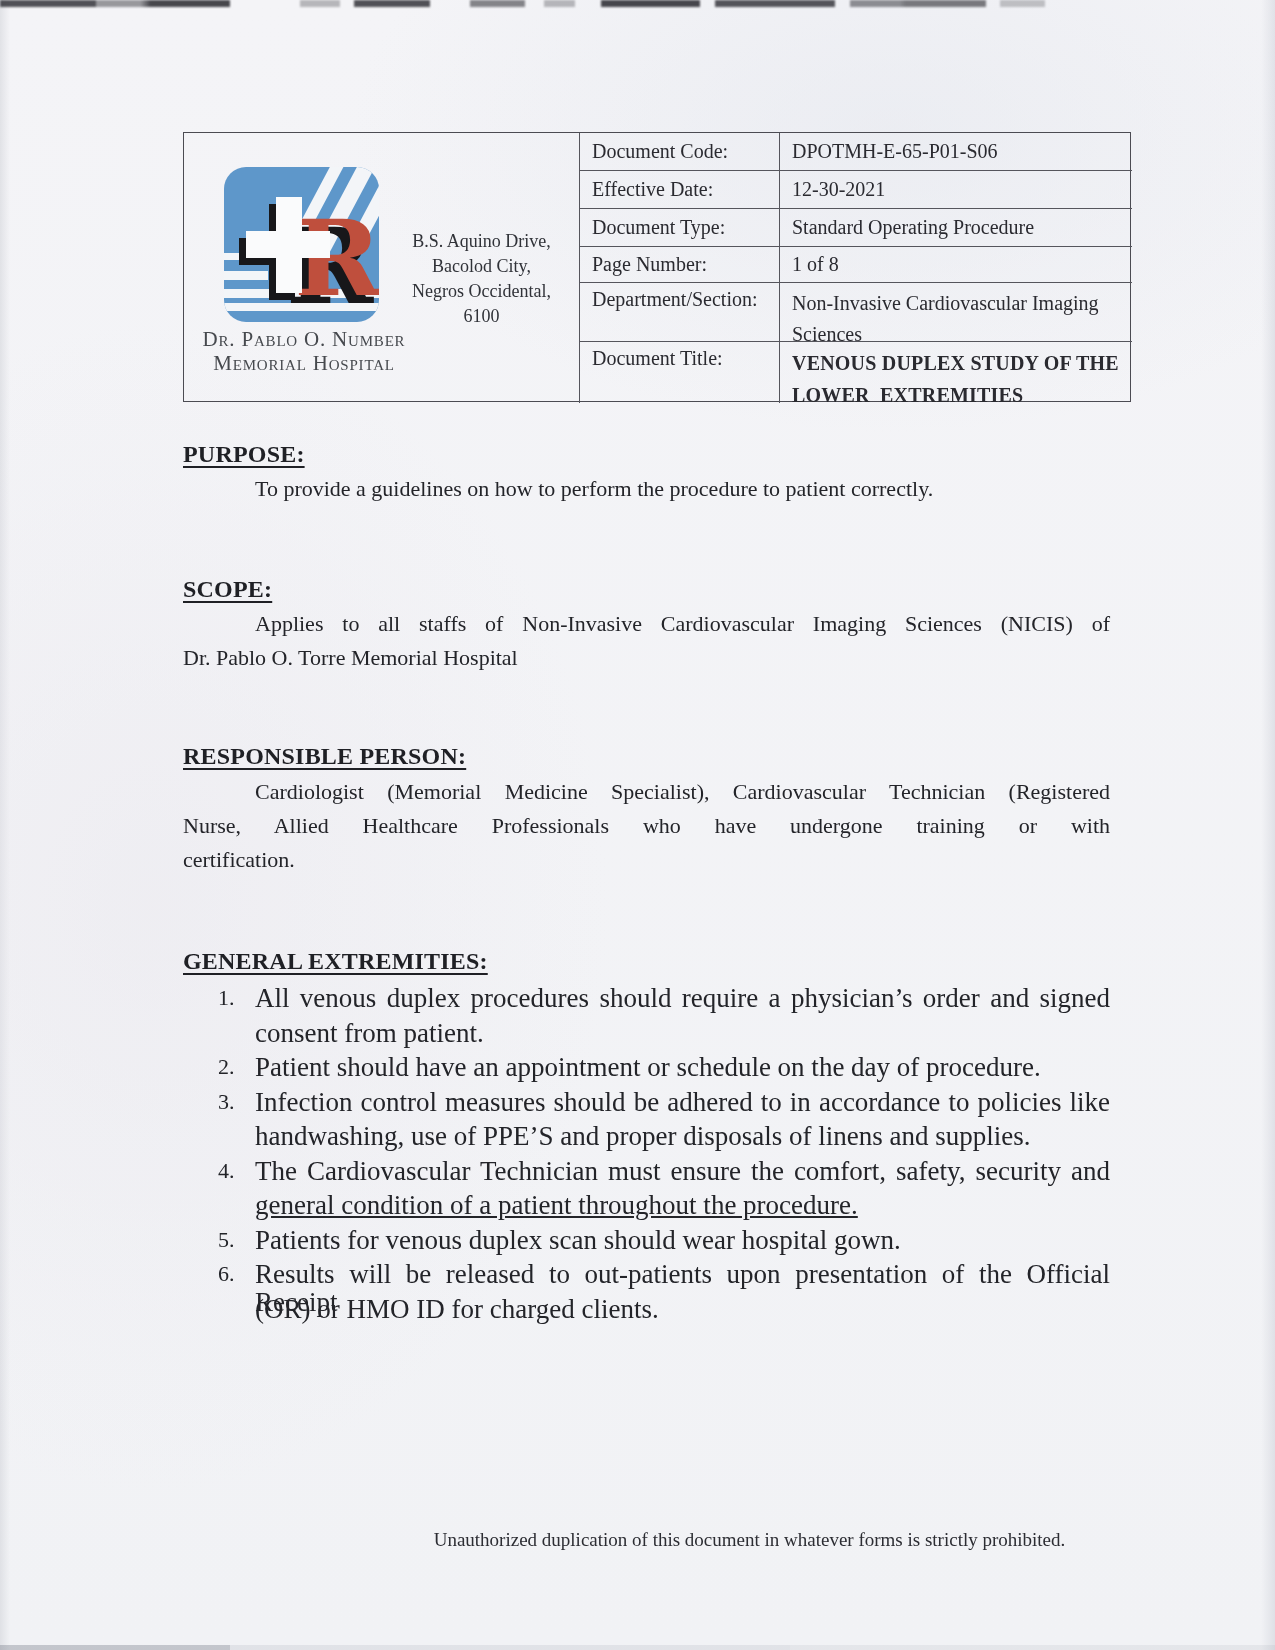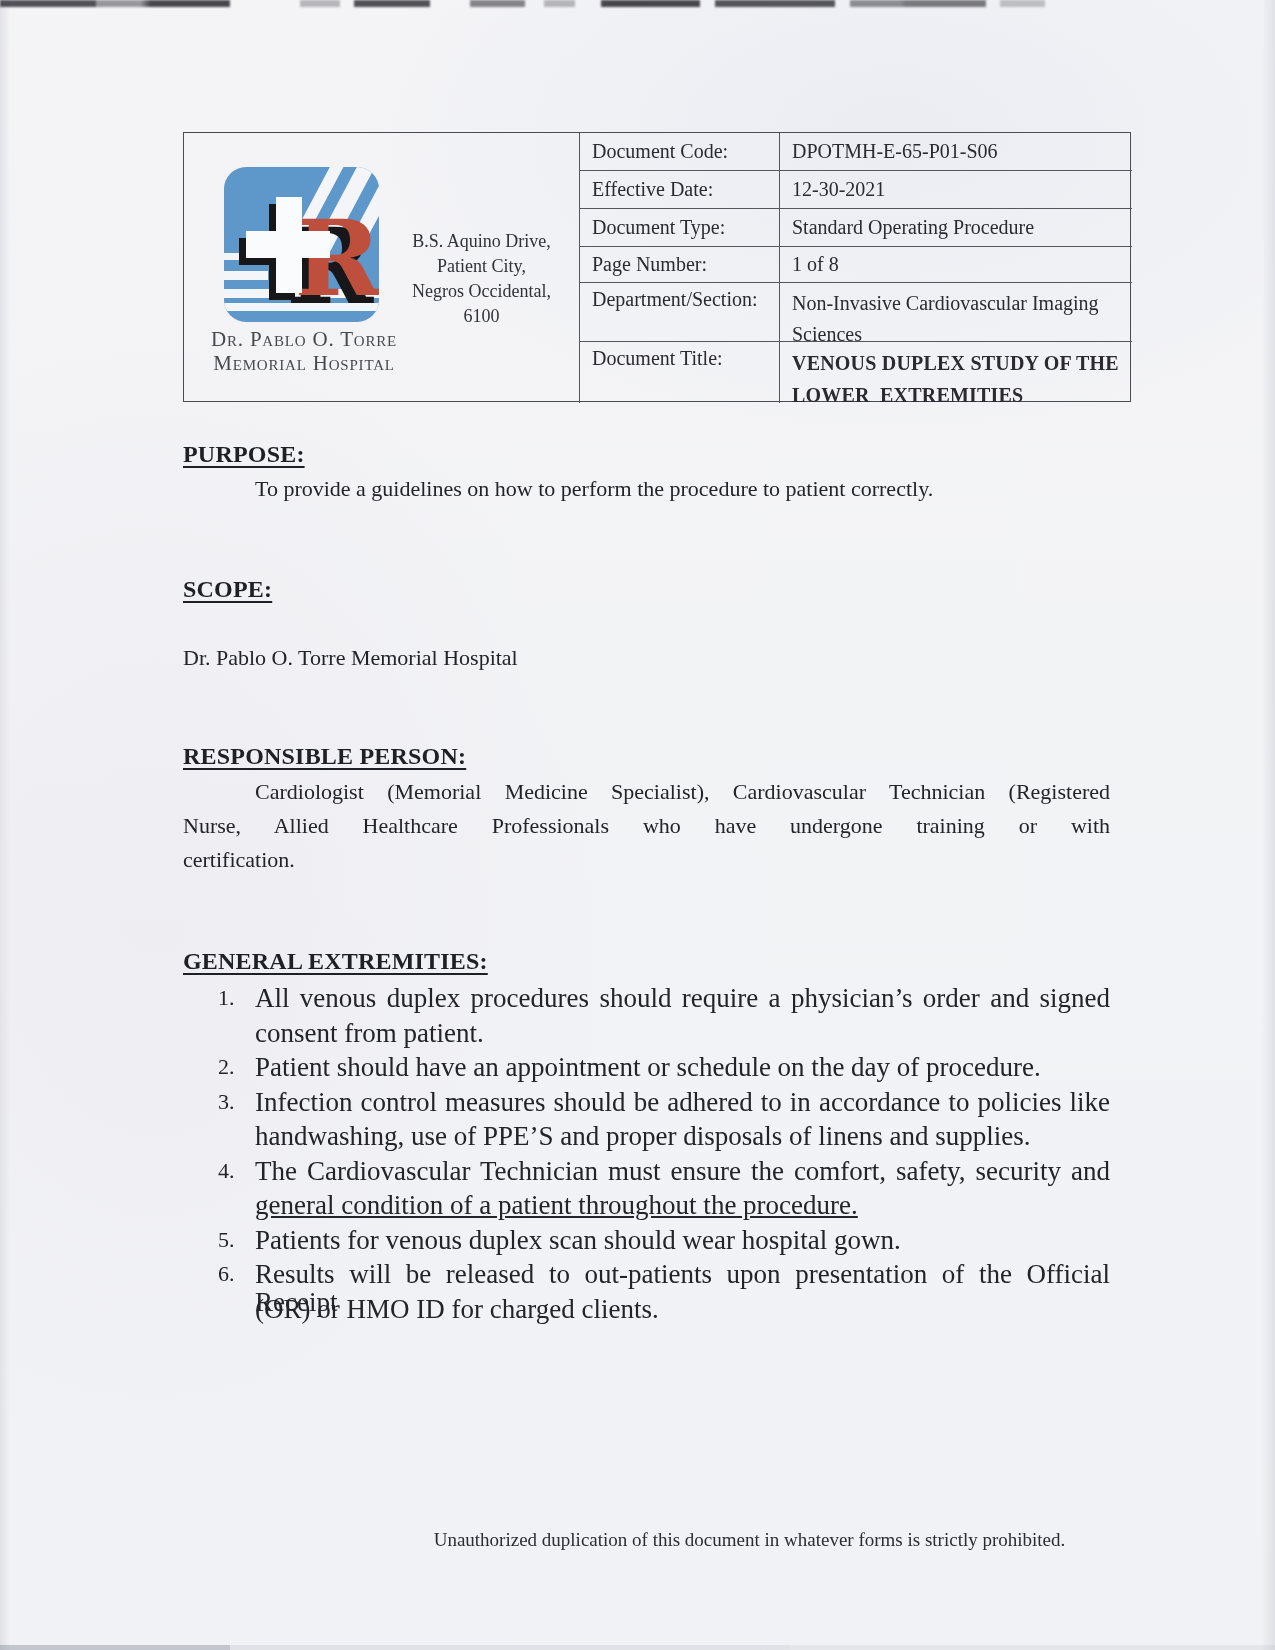--- a/index.html
+++ b/index.html
@@ -153,26 +153,26 @@
           </g>
           <text x="62" y="136" font-size="105" font-weight="bold" fill="#17171a" font-family="DejaVu Serif, serif">R</text>
           <text x="70" y="128" font-size="105" font-weight="bold" fill="#bf4f3d" font-family="DejaVu Serif, serif">R</text>
           <g fill="#fafbfc">
             <rect x="52" y="30" width="26" height="96"></rect>
             <rect x="22" y="64" width="84" height="27"></rect>
           </g>
         </g>
       </svg>
       <div class="hosp-name">
-        <div>Dr. Pablo O. Torre</div>
+        <div>Dr. Pablo O. Number</div>
         <div>Memorial Hospital</div>
       </div>
       <div class="hosp-addr">
         <div>B.S. Aquino Drive,</div>
-        <div>Patient City,</div>
+        <div>Bacolod City,</div>
         <div>Negros Occidental,</div>
         <div>6100</div>
       </div>
     </div>
 
     <div class="hcell lab r0" style="grid-row:1">Document Code:</div>
     <div class="hcell val r0" style="grid-row:1">DPOTMH-E-65-P01-S06</div>
 
     <div class="hcell lab" style="grid-row:2">Effective Date:</div>
     <div class="hcell val" style="grid-row:2">12-30-2021</div>
@@ -193,20 +193,21 @@
     <div class="hcell val top" style="grid-row:6">
       <span class="val-title">VENOUS DUPLEX STUDY OF THE
 LOWER  EXTREMITIES</span>
     </div>
   </div>
 
   <div class="heading" id="h-purpose">PURPOSE:</div>
   <div class="bline ind" id="p-purpose-0">To provide a guidelines on how to perform the procedure to patient correctly.</div>
 
   <div class="heading" id="h-scope">SCOPE:</div>
+  <div class="bline ind j" id="p-scope-0">Applies to all staffs of Non-Invasive Cardiovascular Imaging Sciences (NICIS) of</div>
   <div class="bline" id="p-scope-1">Dr. Pablo O. Torre Memorial Hospital</div>
 
   <div class="heading" id="h-resp">RESPONSIBLE PERSON:</div>
   <div class="bline ind j" id="p-resp-0">Cardiologist (Memorial Medicine Specialist), Cardiovascular Technician (Registered</div>
   <div class="bline j" id="p-resp-1">Nurse, Allied Healthcare Professionals who have undergone training or with</div>
   <div class="bline" id="p-resp-2">certification.</div>
 
   <div class="heading" id="h-guide">GENERAL EXTREMITIES:</div>
 
   <div class="gnum" id="n-g0">1.</div>

